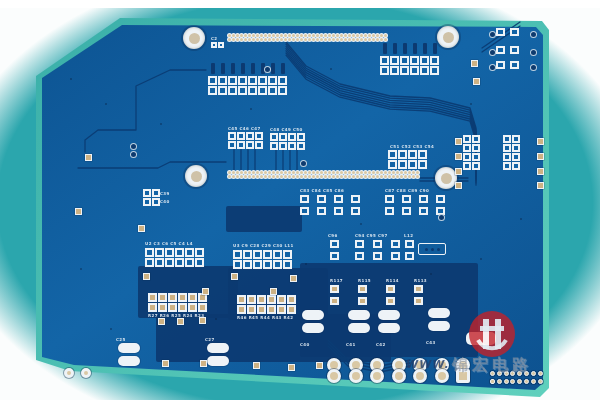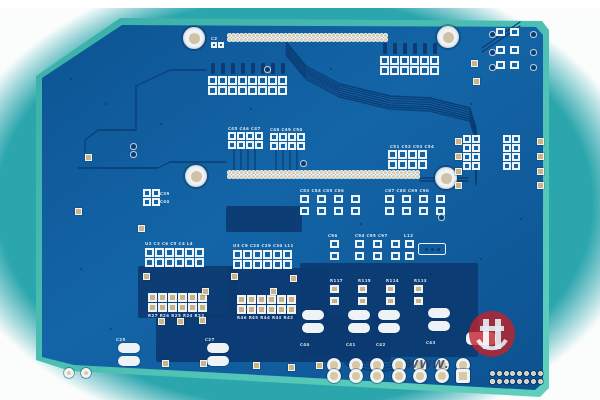--- a/index.html
+++ b/index.html
@@ -664,14 +664,15 @@
     <div class="wm-logo">
       <svg width="48" height="48" viewBox="0 0 48 48">
         <circle cx="24" cy="24" r="23" fill="#c32129" opacity="0.9"></circle>
         <path d="M10 30 A16 16 0 0 0 38 30" stroke="#ffffff" stroke-width="4" fill="none" opacity="0.9"></path>
         <rect x="15" y="9" width="6" height="30" fill="#ffffff" opacity="0.92"></rect>
         <rect x="27" y="9" width="6" height="30" fill="#ffffff" opacity="0.92"></rect>
         <rect x="12" y="16" width="24" height="5" fill="#ffffff" opacity="0.92"></rect>
       </svg>
     </div>
     <span class="wm-www">WWW.</span>
+    <span class="wm-cn">锦宏电路</span>
   </div>
 </div>
 
 </body></html>

